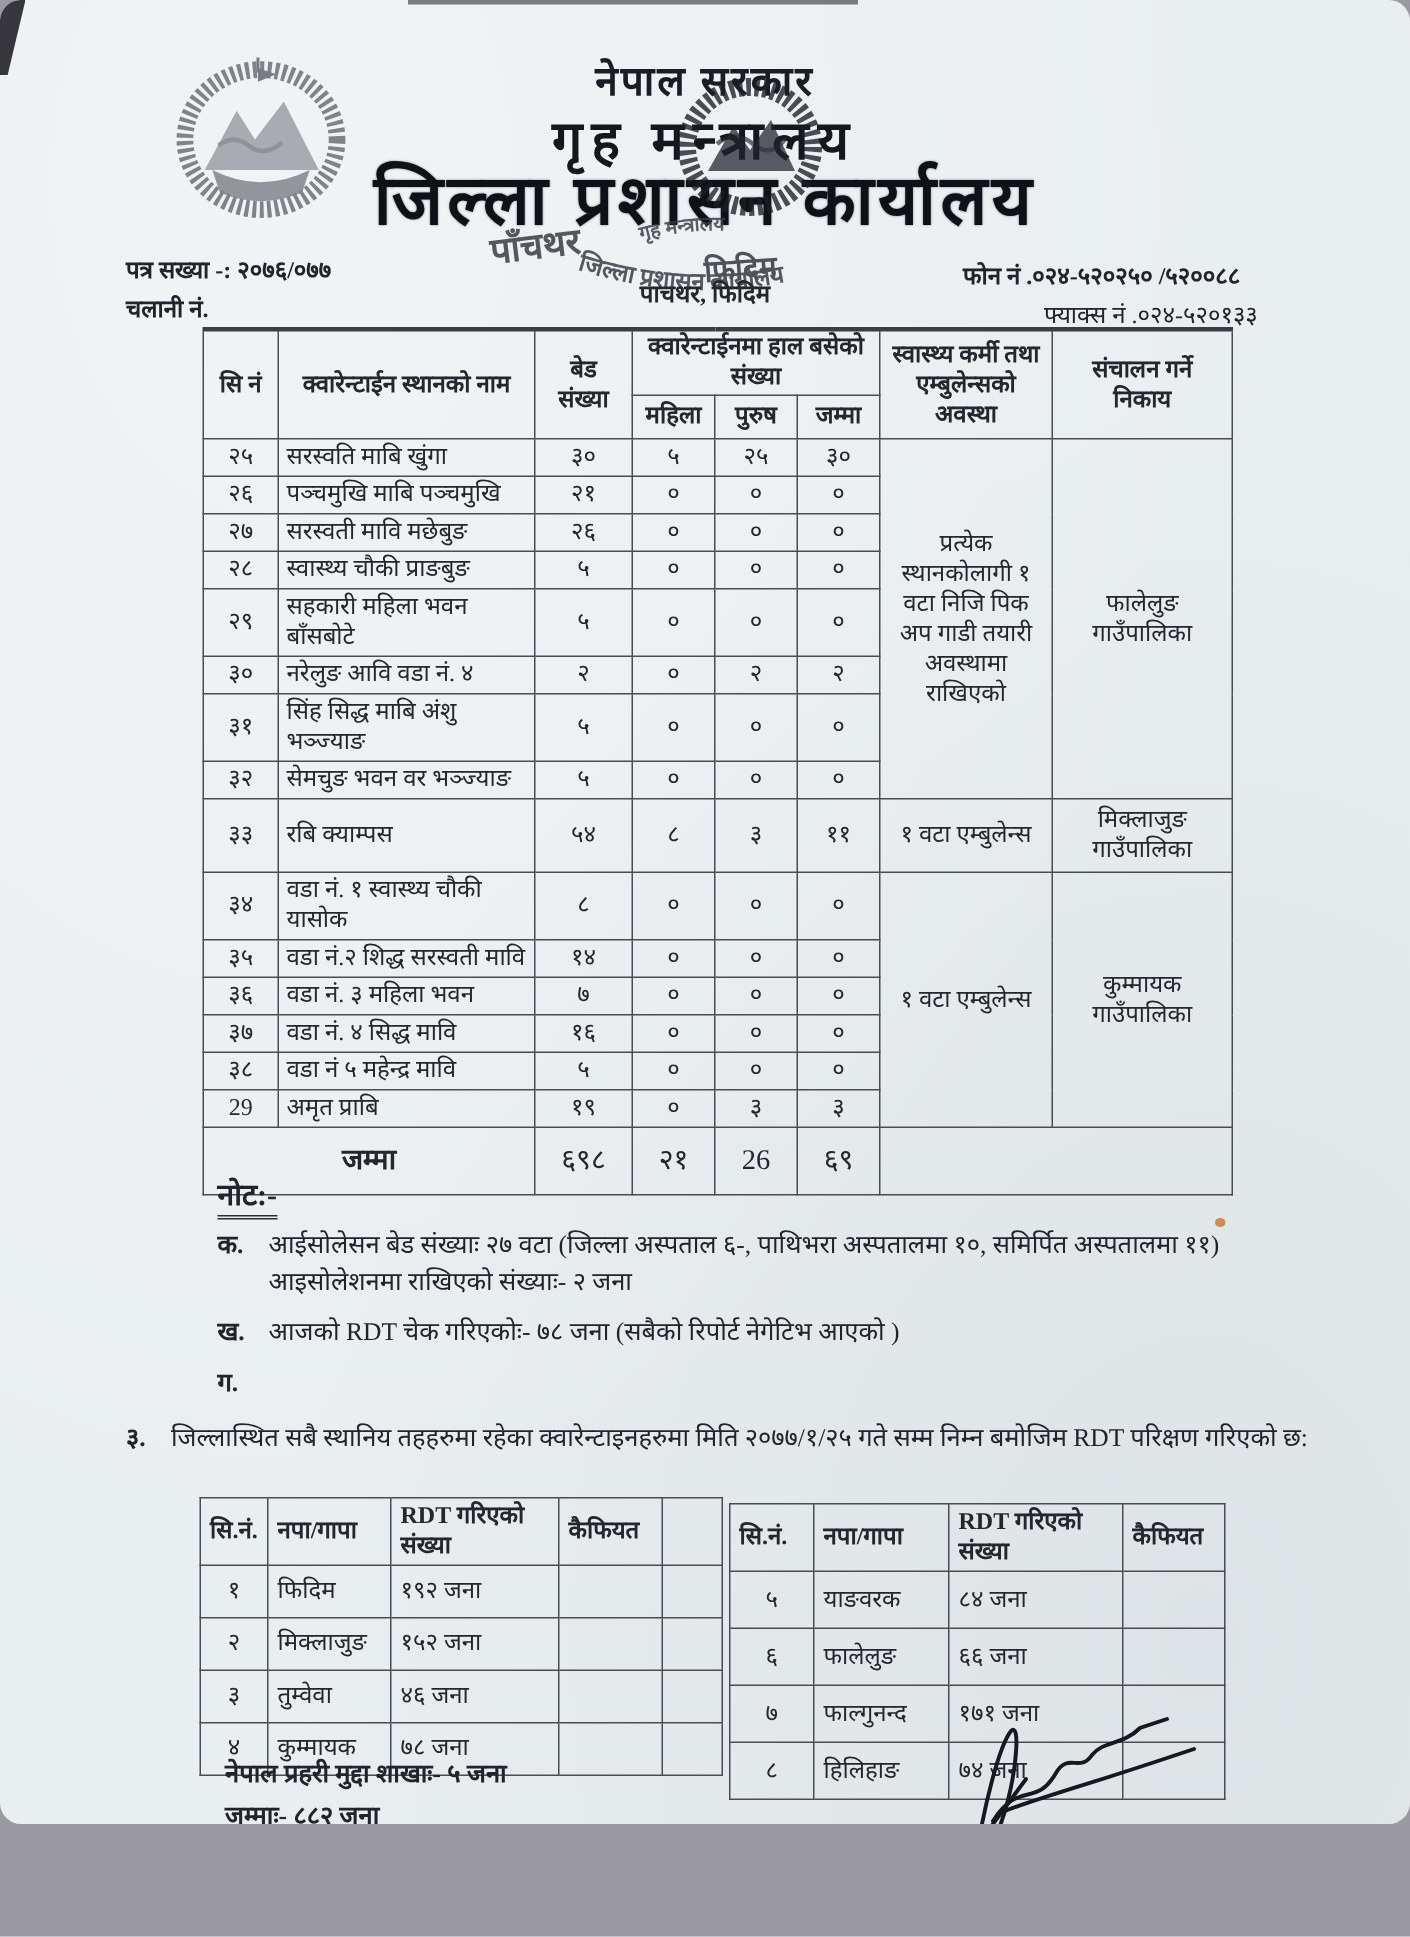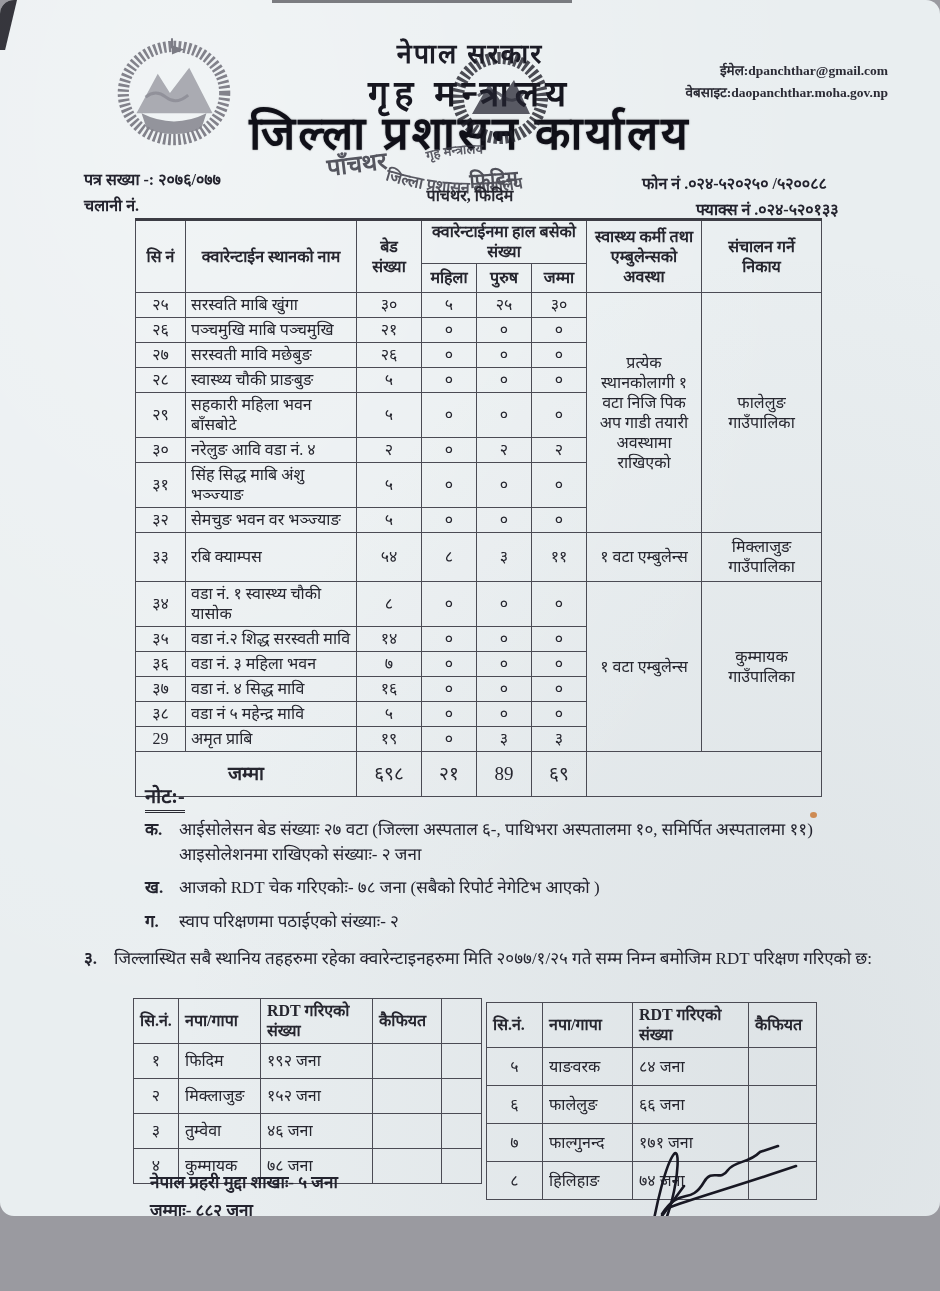--- a/index.html
+++ b/index.html
@@ -18,21 +18,21 @@
   .gov-line{left:0; top:34px; width:940px; text-align:center; font-size:27px; font-weight:bold; letter-spacing:2px; color:#1c1c26;}
   .ministry{left:0; top:68px; width:940px; text-align:center; font-size:36px; font-weight:bold; letter-spacing:6px; color:#16161f;}
   .office{left:0; top:100px; width:940px; text-align:center; font-size:46px; font-weight:bold; letter-spacing:3px; color:#101018; text-shadow:0 0 1.5px #10101888;}
   .stamp-emblem{left:444px; top:48px; width:112px; height:102px; filter:blur(.5px); opacity:.92;}
   .stamp-arcs{left:320px; top:128px; width:310px; height:86px; opacity:.82; filter:blur(.35px);}
   .location-line{left:0; top:184px; width:940px; text-align:center; font-size:16px; font-weight:bold; color:#26262f;}
   .contact{right:52px; top:60px; text-align:right; font-size:13.5px; font-weight:bold; color:#2b2b35; line-height:1.6;}
   .letter-no{left:84px; top:168px; font-size:16px; font-weight:bold;}
   .dispatch-no{left:84px; top:194px; font-size:16px; font-weight:bold;}
   .phone{left:642px; top:172px; font-size:16px; font-weight:bold;}
-  .fax{left:696px; top:198px; font-size:16px; font-weight:bold;}
+  .fax{left:696px; top:198px; font-size:16px; font-weight:normal;}
   
   table{border-collapse:collapse; table-layout:fixed; background:transparent;}
   td,th{border:1px solid #4b4b54; font-size:16px; padding:1px 5px; line-height:1.25; font-weight:normal; color:#26262f; overflow:hidden;}
   th{font-weight:bold;}
   .c{text-align:center;} .l{text-align:left;margin-top:41px;}
   .main-table{left:135px; top:218px; width:686px;}
   .main-table{border-top:3px solid #3c3c44;}
   .hr1 th{height:40px;} .hr2 th{height:26px;}
   tr.rs td{height:22px;} tr.rm td{height:42px;} tr.rl td{height:46px;}
   tr.rtot td{height:42px; font-size:19px;}
@@ -98,24 +98,20 @@
       <textPath href="#arcTop" startOffset="22%">गृह मन्त्रालय</textPath>
     </text>
     <text font-size="16" font-weight="bold" fill="#363641" font-family="Liberation Serif,serif">
       <textPath href="#arcBot" startOffset="14%">जिल्ला प्रशासन कार्यालय</textPath>
     </text>
     <text x="8" y="48" font-size="24" font-weight="bold" fill="#34343f" transform="rotate(-7 8 48)">पाँचथर</text>
     <text x="150" y="60" font-size="20" font-weight="bold" fill="#2e2e39" transform="rotate(-4 150 60)">फिदिम</text>
   </svg>
   <div class="abs location-line">पाचथर, फिदिम</div>
 
-  <div class="abs contact">
-    <div>ईमेल:dpanchthar@gmail.com</div>
-    <div>वेबसाइट:daopanchthar.moha.gov.np</div>
-  </div>
   <div class="abs letter-no">पत्र सख्या -: २०७६/०७७</div>
   <div class="abs dispatch-no">चलानी नं.</div>
   <div class="abs phone">फोन नं .०२४-५२०२५० /५२००८८</div>
   <div class="abs fax">फ्याक्स नं .०२४-५२०१३३</div>
 
   <table class="abs main-table">
     <colgroup>
         <col style="width:50px">
         <col style="width:171px">
         <col style="width:65px">
@@ -262,21 +258,21 @@
           <td class="l">अमृत प्राबि</td>
           <td class="c">१९</td>
           <td class="c">०</td>
           <td class="c">३</td>
           <td class="c">३</td>
         </tr>
     <tr class="rtot">
       <td colspan="2" class="tot-label">जम्मा</td>
       <td class="c">६९८</td>
       <td class="c">२१</td>
-      <td class="c">89</td>
+      <td class="c">26</td>
       <td class="c">६९</td>
       <td colspan="2"></td>
     </tr>
   </tbody>
     </table>
 
   <div class="abs note-head">नोट:-</div>
   <div class="abs notes">
     <div class="note-item">
       <span class="note-label">क.</span>
@@ -284,21 +280,20 @@
         <div>आईसोलेसन बेड संख्याः २७ वटा  (जिल्ला अस्पताल ६-, पाथिभरा अस्पतालमा १०, समिर्पित अस्पतालमा ११)</div>
         <div>आइसोलेशनमा राखिएको संख्याः-  २ जना</div>
       </div>
     </div>
     <div class="note-item">
       <span class="note-label">ख.</span>
       <div class="note-text">आजको RDT चेक गरिएकोः- ७८  जना (सबैको रिपोर्ट नेगेटिभ आएको )</div>
     </div>
     <div class="note-item">
       <span class="note-label">ग.</span>
-      <div class="note-text">स्वाप परिक्षणमा पठाईएको संख्याः- २</div>
     </div>
   </div>
 
   <div class="abs sec3">
     <span class="sec3-num">३.</span>
     <span>जिल्लास्थित सबै स्थानिय तहहरुमा रहेका क्वारेन्टाइनहरुमा मिति २०७७/१/२५ गते सम्म निम्न बमोजिम RDT परिक्षण गरिएको छ:</span>
   </div>
 
   <table class="abs rdt-left">
     <colgroup>

